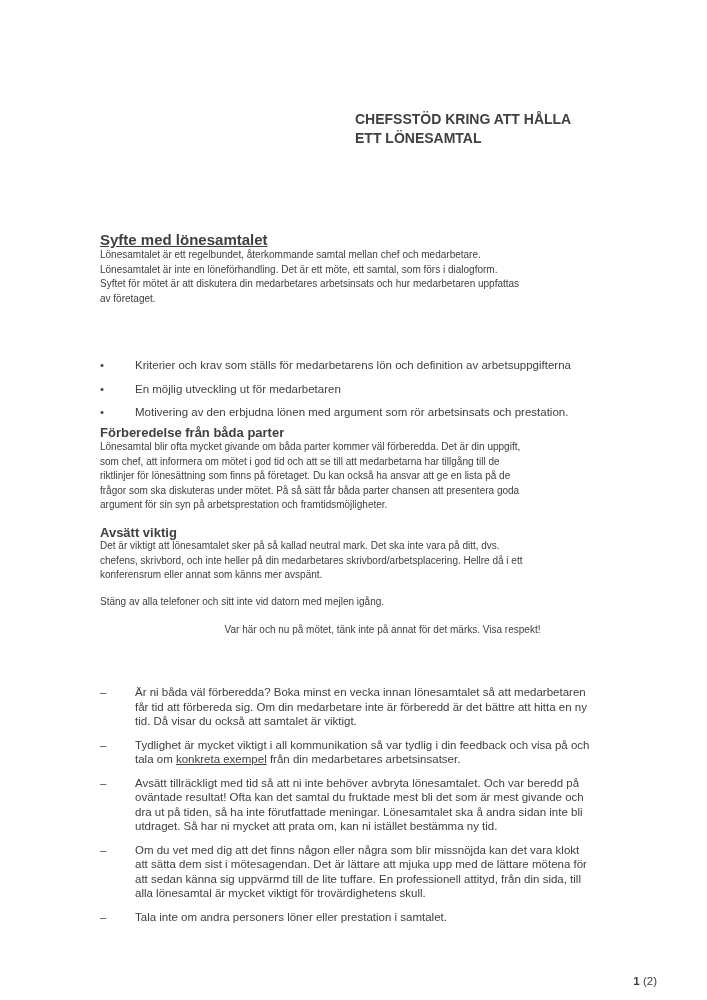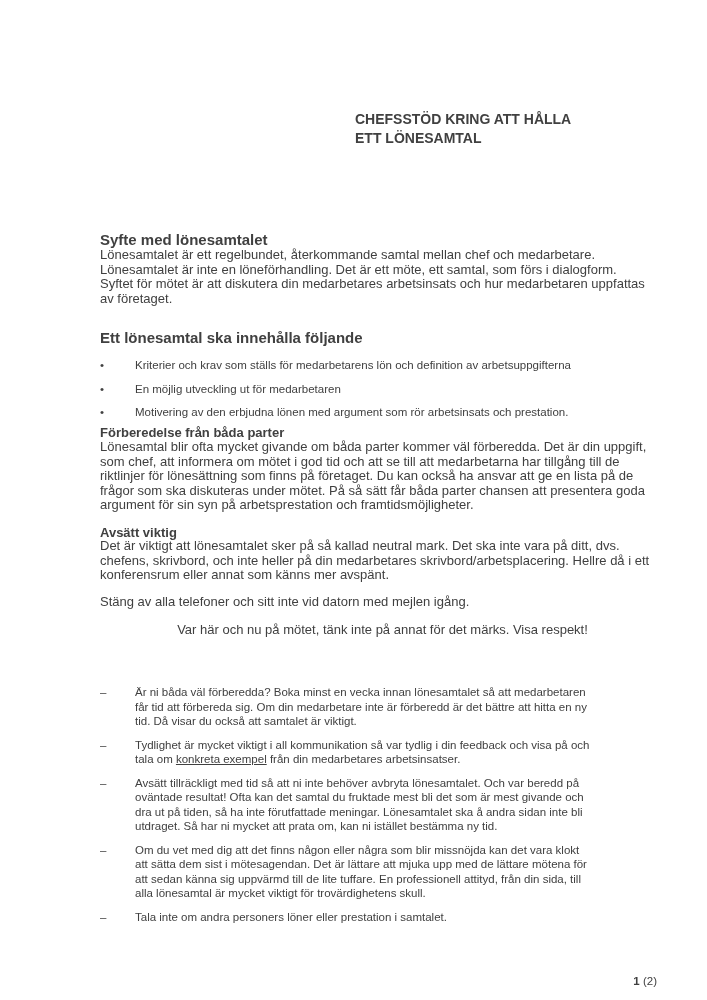--- a/index.html
+++ b/index.html
@@ -14,47 +14,46 @@
     margin-top: 28px;
   }
   .abs { position: absolute; }
   .pre { white-space: pre-wrap; }
   .doc-title {
     left: 355px; top: 82px; width: 300px;
     font-size: 14px; font-weight: bold; line-height: 18.5px;
   }
   .h-lg { font-size: 15px; font-weight: bold; line-height: 18px; }
   .h-sm { font-size: 13px; font-weight: bold; line-height: 15px; }
-  .body-text { font-size: 13px; line-height: 14.5px; width: 565px; }
+  .body-text { font-size: 10px; line-height: 14.5px; width: 565px; }
   .list { left: 100px; width: 570px; }
   .list-item { display: flex; margin-bottom: 9px; font-size: 11.5px; line-height: 14.5px; }
   .list-item .marker { flex: none; width: 35px; }
   .list-item .itext { flex: 1; white-space: pre-wrap; }
   .u { text-decoration: underline; }
   .footer {
     top: 946px; right: 50px;
     font-size: 11.5px; line-height: 14px; text-align: center;
   }
   .footer .pg-cur { font-weight: bold; }
 </style>
 </head>
 <body>
 
 <div class="page">
 
   <div class="abs doc-title pre">CHEFSSTÖD KRING ATT HÅLLA
 ETT LÖNESAMTAL</div>
 
-  <div class="abs h-lg" style="left:100px; top:203px;">Syfte med lönesamtalet</div>
+  <div class="abs h-lg" style="left:100px; top:203px;text-decoration:underline;">Syfte med lönesamtalet</div>
   <div class="abs body-text pre" style="left:100px; top:220px;">Lönesamtalet är ett regelbundet, återkommande samtal mellan chef och medarbetare.
 Lönesamtalet är inte en löneförhandling. Det är ett möte, ett samtal, som förs i dialogform.
 Syftet för mötet är att diskutera din medarbetares arbetsinsats och hur medarbetaren uppfattas
 av företaget.</div>
 
-  <div class="abs h-lg" style="left:100px; top:301px;">Ett lönesamtal ska innehålla följande</div>
   <div class="abs list" style="top:330px;">
     <div class="list-item">
       <span class="marker">•</span>
       <span class="itext">Kriterier och krav som ställs för medarbetarens lön och definition av arbetsuppgifterna</span>
     </div>
     <div class="list-item">
       <span class="marker">•</span>
       <span class="itext">En möjlig utveckling ut för medarbetaren</span>
     </div>
     <div class="list-item">

